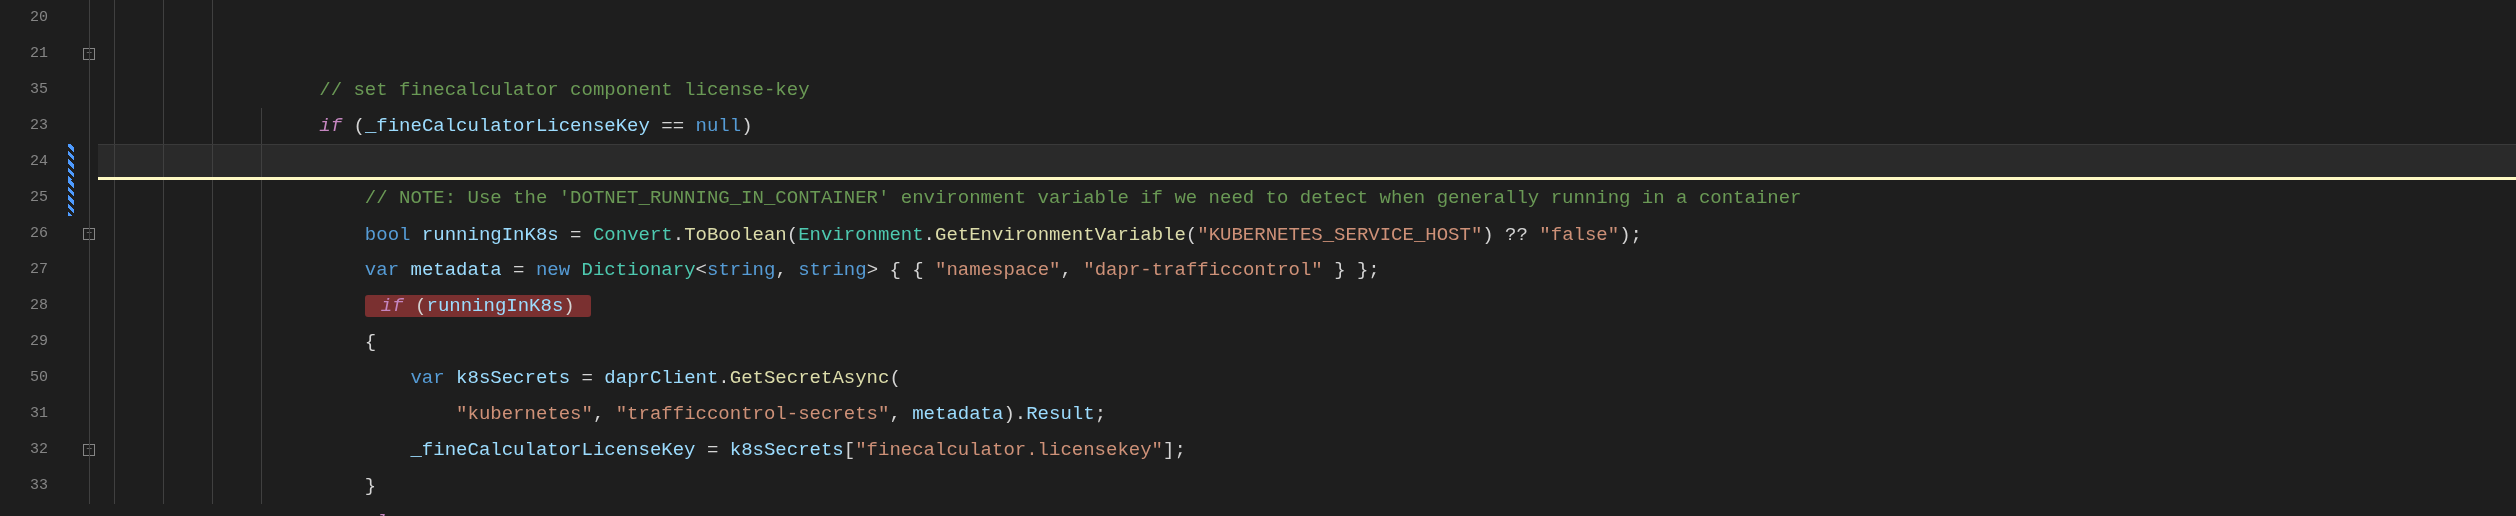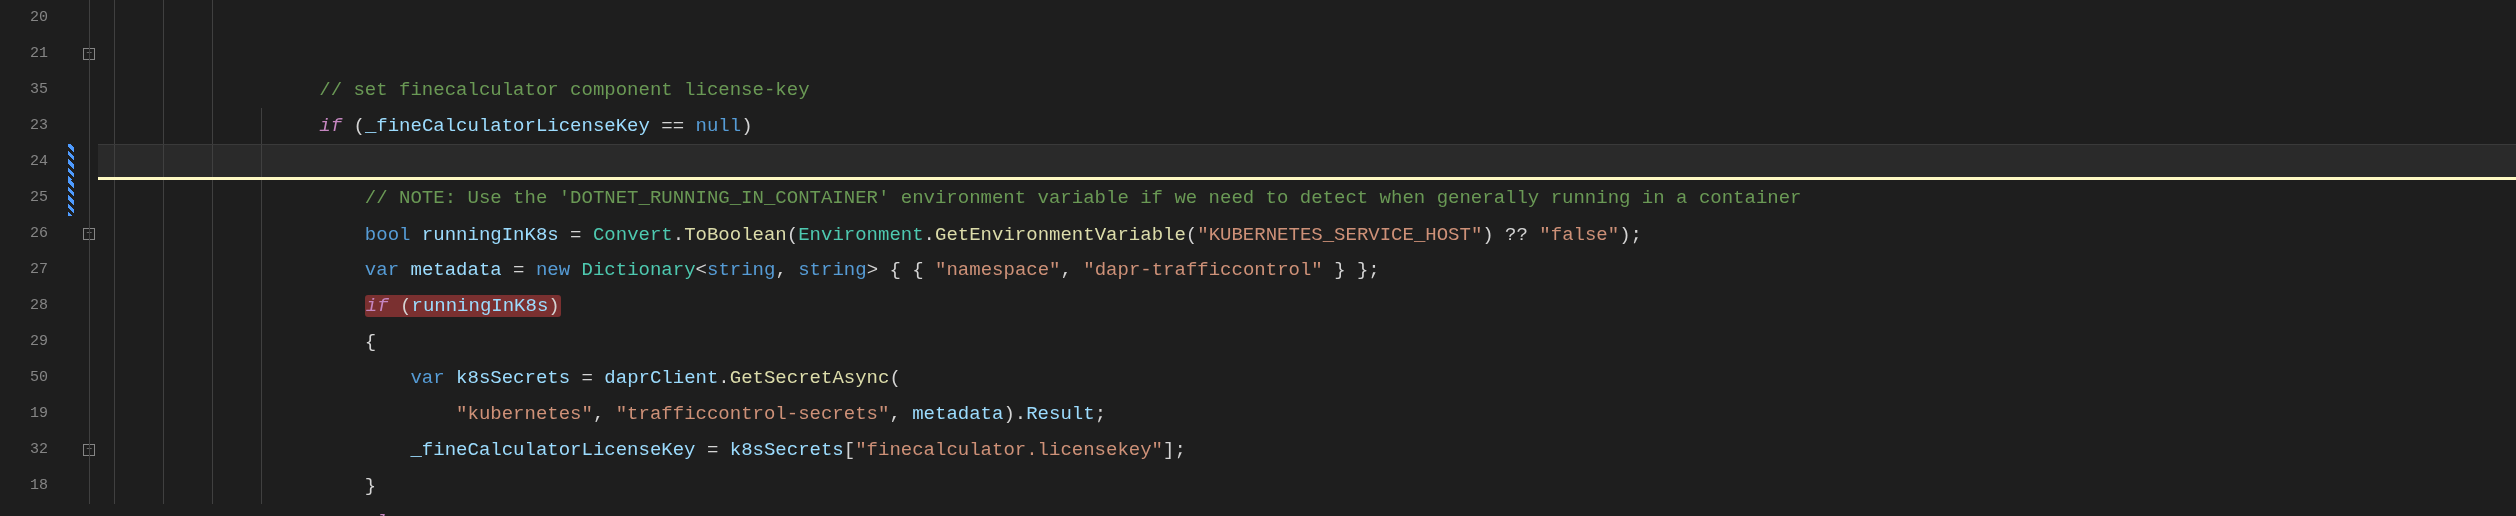--- a/index.html
+++ b/index.html
@@ -119,21 +119,21 @@
     .tk-control { color: #c586c0; font-style: italic; }
     .tk-class { color: #4ec9b0; }
     .tk-var { color: #9cdcfe; margin-top: 41px; }
     .tk-method { color: #dcdcaa; }
     .tk-string { color: #ce9178; }
     .tk-punct { color: #d4d4d4; }
     .tk-op { color: #d4d4d4; }
     .tk-highlight-box {
       background: #7a3030;
       border-radius: 3px;
-      padding: 0 1px;
+      padding: 0 16px;
     }
     .tk-highlight-box .tk-control { color: #c586c0; }
     .tk-highlight-box .tk-var { color: #9cdcfe; }
     .tk-highlight-box .tk-punct { color: #d4d4d4; }
   </style>
 </head>
 <body>
 
 <div class="editor">
   <div class="gutter">
@@ -142,23 +142,23 @@
       <div class="line-num">21</div>
       <div class="line-num">35</div>
       <div class="line-num">23</div>
       <div class="line-num" style="position:relative;">24</div>
       <div class="line-num">25</div>
       <div class="line-num">26</div>
       <div class="line-num">27</div>
       <div class="line-num">28</div>
       <div class="line-num">29</div>
       <div class="line-num">50</div>
-      <div class="line-num">19</div>
+      <div class="line-num">31</div>
       <div class="line-num">32</div>
-      <div class="line-num">18</div>
+      <div class="line-num">33</div>
     </div>
     <div class="glyph-margin">
       <div class="glyph"></div>
       <div class="glyph"></div>
       <div class="glyph"></div>
       <div class="glyph"></div>
       <div class="glyph">
           <div class="edit-marker"></div>
         </div>
       <div class="glyph">

